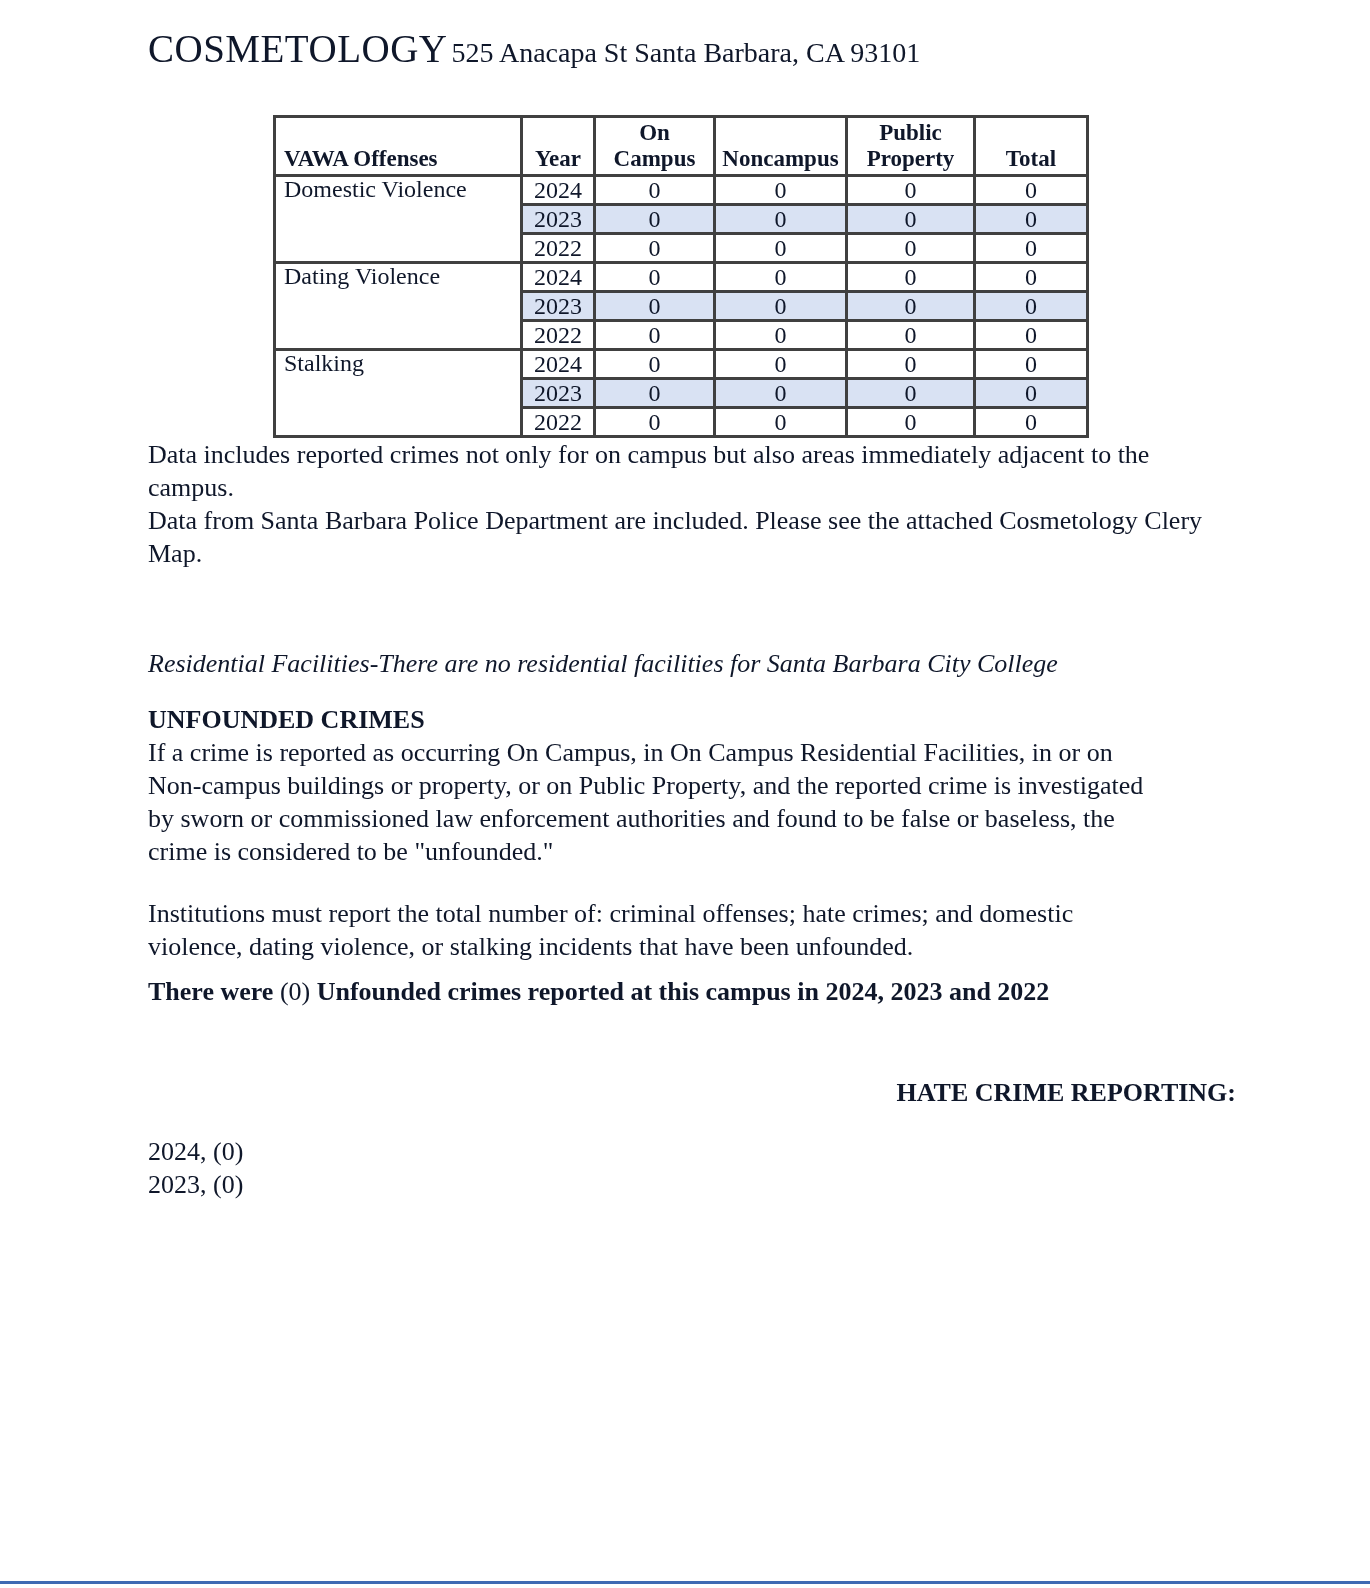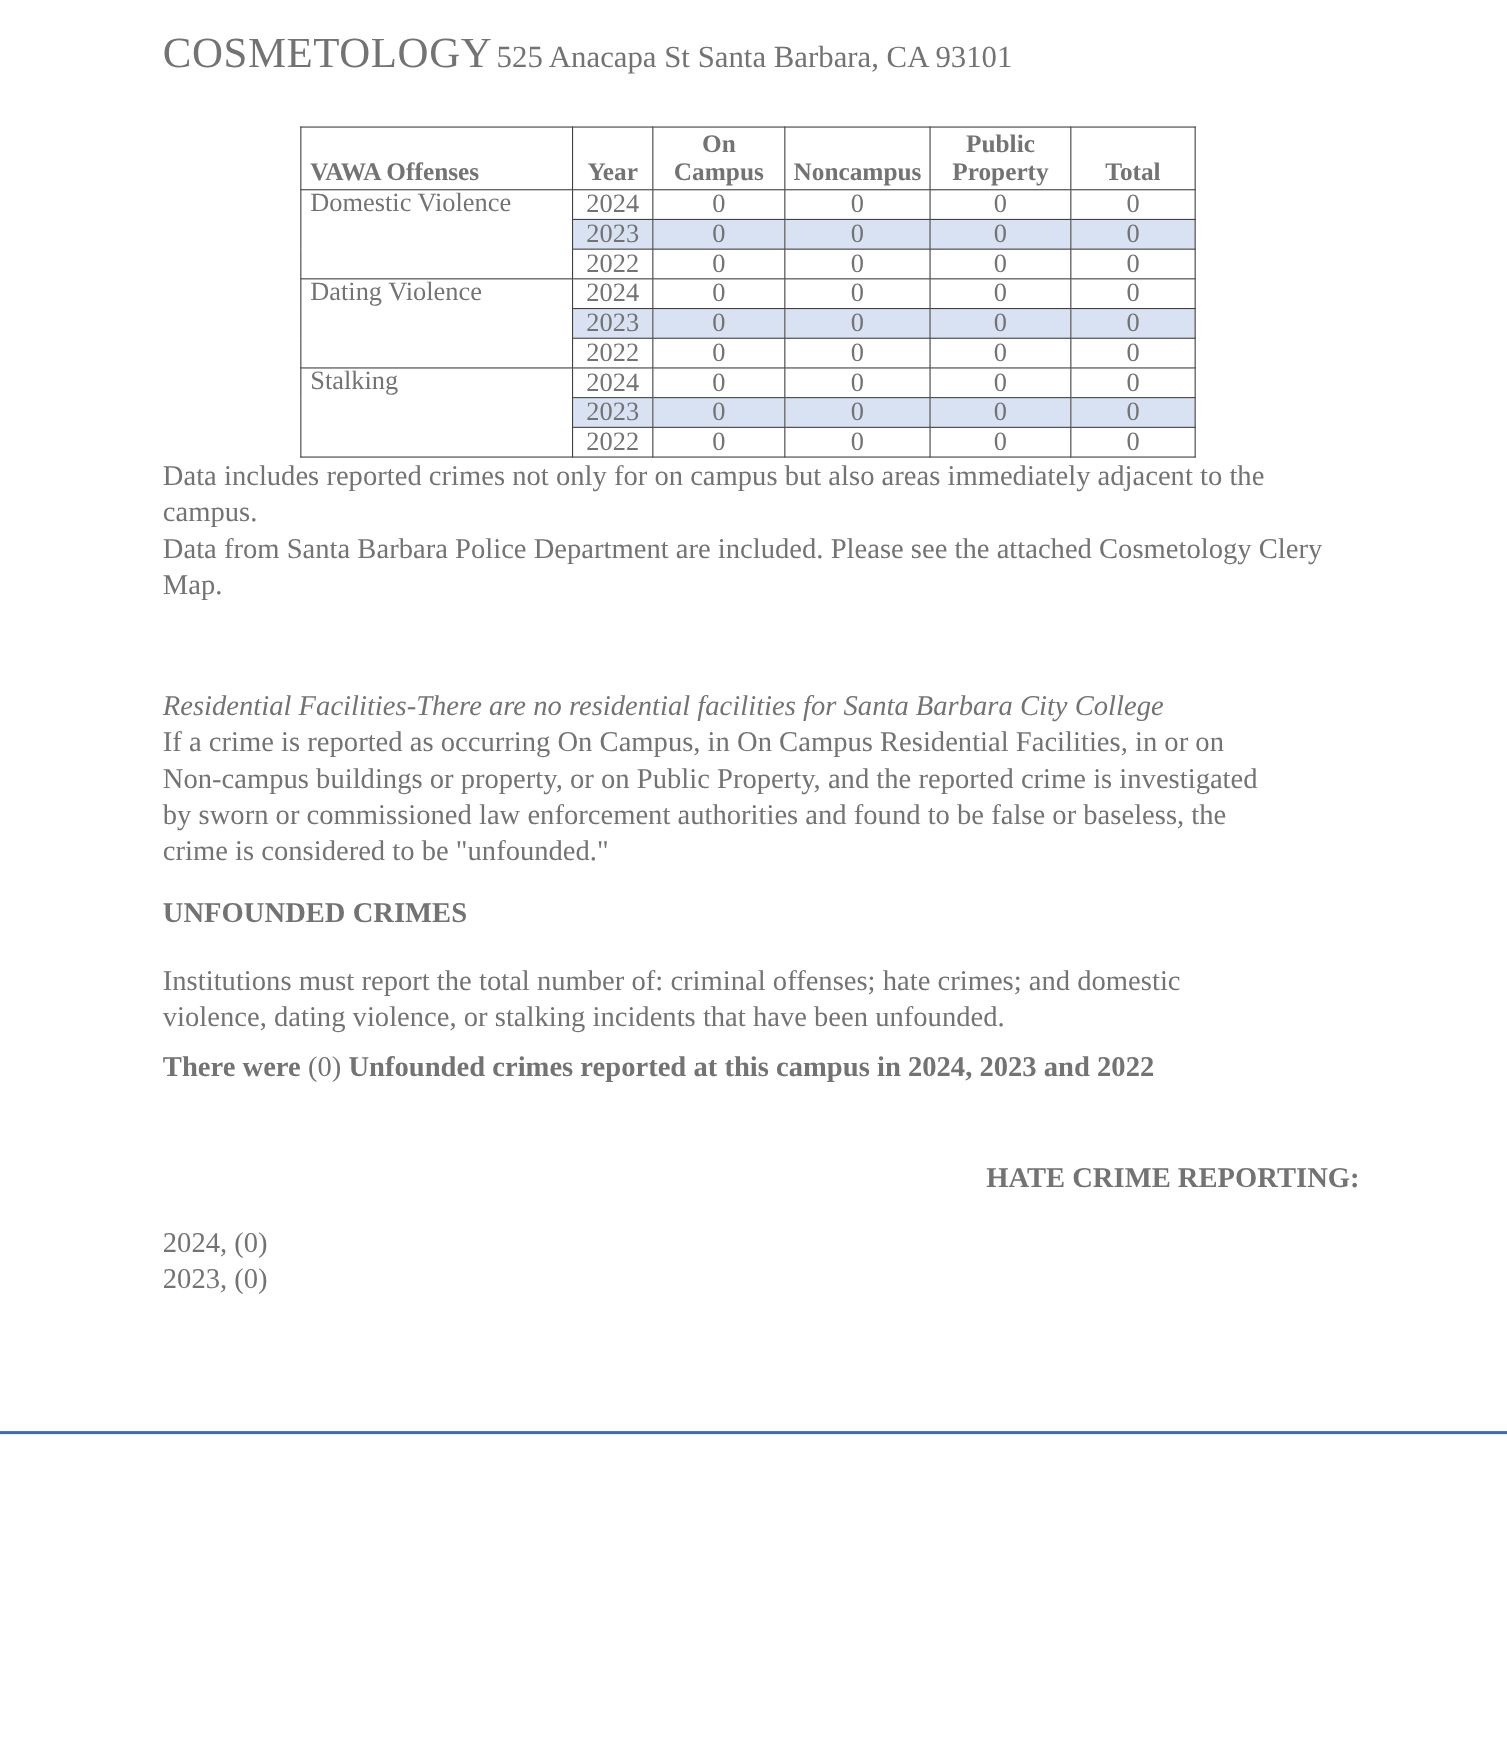--- a/index.html
+++ b/index.html
@@ -3,23 +3,23 @@
 <meta charset="utf-8">
 <style>
   html, body {
     margin: 0;
     padding: 0;
     background: #ffffff;
   }
   .page {
     position: relative;
     width: 1370px;
-    height: 1304px;
+    height: 1584px;
     background: #ffffff;
-    color: #737373;
+    color: #0f172a;
     font-family: "Liberation Serif", "DejaVu Serif", serif;
     overflow: hidden;
   }
   .content {
     position: absolute;
     left: 148px;
     top: 26px;
     width: 1088px;
   }
   .titleline { white-space: nowrap; }
@@ -39,21 +39,21 @@
     margin: 44px 0 0 125px;
   }
   table.vawa col.c-offense { width: 247px; }
   table.vawa col.c-year { width: 73px; }
   table.vawa col.c-oncampus { width: 120px; }
   table.vawa col.c-noncampus { width: 132px; }
   table.vawa col.c-public { width: 128px; }
   table.vawa col.c-total { width: 113px; }
 
   table.vawa th, table.vawa td {
-    border: 1px solid #404040;
+    border: 3px solid #404040;
     overflow: hidden;
   }
   table.vawa thead th {
     height: 48px;
     font-weight: bold;
     font-size: 23px;
     line-height: 26px;
     vertical-align: bottom;
     text-align: center;
     padding: 2px 2px 2px 2px;
@@ -212,25 +212,25 @@
           </tr>
         </tbody>
     </table>
 
     <p class="para p-data-note">Data includes reported crimes not only for on campus but also areas immediately adjacent to the campus.
 Data from Santa Barbara Police Department are included.  Please see the attached Cosmetology Clery
 Map.</p>
 
     <p class="para p-residential">Residential Facilities-There are no residential facilities for Santa Barbara City College</p>
 
+    <p class="para h-unfounded">UNFOUNDED CRIMES</p>
     <p class="para p-unfounded-body">If a crime is reported as occurring On Campus, in On Campus Residential Facilities, in or on
 Non-campus buildings or property, or on Public Property, and the reported crime is investigated
 by sworn or commissioned law enforcement authorities and found to be false or baseless, the
 crime is considered to be "unfounded."</p>
-    <p class="para h-unfounded">UNFOUNDED CRIMES</p>
 
     <p class="para p-institutions">Institutions must report the total number of: criminal offenses; hate crimes; and domestic
 violence, dating violence, or stalking incidents that have been unfounded.</p>
 
     <p class="para p-statement"><span>There were </span><span class="count">(0)</span><span> Unfounded crimes reported at this campus in 2024, 2023 and 2022</span></p>
 
     <p class="para h-hate">HATE CRIME REPORTING:</p>
 
     <div class="years">
       <div class="year-line">2024, (0)</div>

